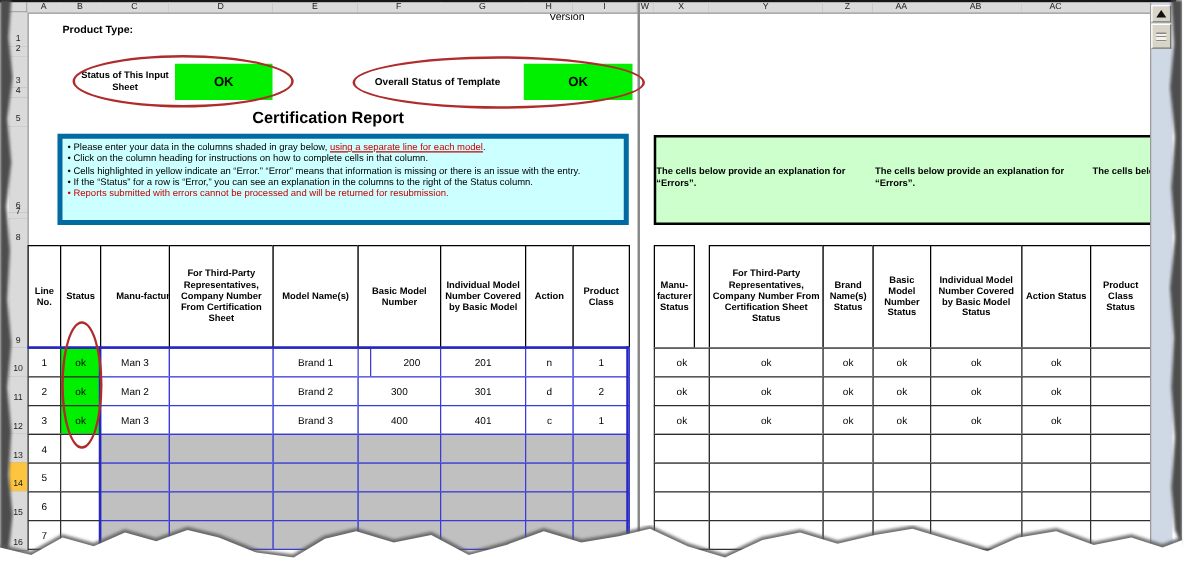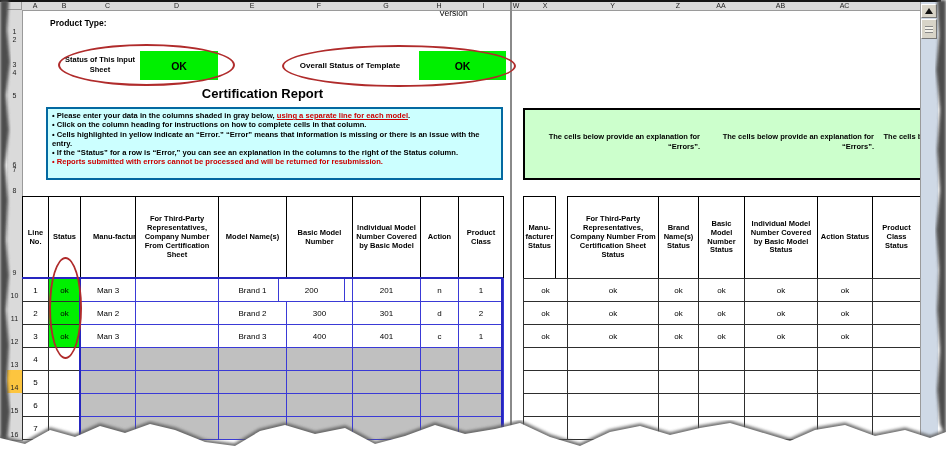--- a/index.html
+++ b/index.html
@@ -20,25 +20,25 @@
       text-align:center;font-weight:bold;font-size:7.5px;line-height:1.18;padding:1px;}
   .dcell{display:flex;align-items:center;justify-content:center;font-size:8px;background:#fff;}
   .bk{border:1px solid #2e2e2e;}
   .bl{border:1px solid var(--blue);}
   .gray{background:var(--gray);}
   .okcell{background:var(--ok-green);}
   .ellipse{border:2px solid var(--red);border-radius:50%;background:transparent;z-index:6;}
   .bigok{background:var(--ok-green);display:flex;align-items:center;justify-content:center;
       font-weight:bold;font-size:10.5px;z-index:2;}
   .slabel{font-weight:bold;font-size:7.5px;line-height:1.3;display:flex;align-items:center;justify-content:center;text-align:center;}
-  #instr{background:var(--cyan);border:2px solid #0369a1;padding:2px 4px;font-size:7.6px;font-weight:bold;line-height:1.22;z-index:1;}
+  #instr{background:var(--cyan);border:4px solid #0369a1;padding:2px 4px;font-size:7.6px;font-weight:normal;line-height:1.22;z-index:1;}
   #instr .red{color:#c00;}
   #instr .link{color:#c00;text-decoration:underline;}
   #greenbox{background:var(--notegreen);border:2px solid #000;overflow:hidden;z-index:1;}
-  .note{position:absolute;top:22px;font-weight:bold;font-size:7.5px;line-height:1.3;text-align:right;}
+  .note{position:absolute;top:22px;font-weight:bold;font-size:7.5px;line-height:1.3;text-align:left;}
   #title{font-weight:bold;font-size:13px;text-align:center;z-index:1;}
   .thick{background:var(--thickblue);z-index:5;}
   
   #sb-track{background:#cfd9e6;border-left:1px solid #9a9a9a;z-index:7;}
   .sb-btn{background:#d8d4c8;border:1px solid;border-color:#fff #777 #777 #fff;z-index:8;
       display:flex;align-items:center;justify-content:center;}
   .tri-up{width:0;height:0;border-left:4px solid transparent;border-right:4px solid transparent;border-bottom:6px solid #111;}
   .grip{width:8px;height:7px;background:repeating-linear-gradient(180deg,#888 0px,#888 1px,#f4f2ea 1px,#f4f2ea 3px);}
   .tear{position:absolute;left:0;top:0;z-index:9;pointer-events:none;}
 </style>
@@ -149,21 +149,21 @@
     <div class="abs hcell" style="left: 218px; top: 196px; width: 69px; height: 83px;">Model Name(s)</div>
     <div class="abs hcell" style="left: 286px; top: 196px; width: 67px; height: 83px;">Basic Model Number</div>
     <div class="abs hcell" style="left: 352px; top: 196px; width: 69px; height: 83px;">Individual Model Number Covered by Basic Model</div>
     <div class="abs hcell" style="left: 420px; top: 196px; width: 39px; height: 83px;">Action</div>
     <div class="abs hcell" style="left: 458px; top: 196px; width: 46px; height: 83px;">Product Class</div>
     <div class="abs dcell bk" style="left: 22px; top: 278px; width: 27px; height: 24px;">1</div>
     <div class="abs dcell bk okcell" style="left: 48px; top: 278px; width: 33px; height: 24px;">ok</div>
     <div class="abs dcell bl" style="left: 80px; top: 278px; width: 56px; height: 24px;">Man 3</div>
     <div class="abs dcell bl" style="left: 135px; top: 278px; width: 84px; height: 24px;"></div>
     <div class="abs dcell bl" style="left: 218px; top: 278px; width: 69px; height: 24px;">Brand 1</div>
-    <div class="abs dcell bl" style="left: 278px; top: 278px; width: 67px; height: 24px;">200</div>
+    <div class="abs dcell bl" style="left: 296px; top: 278px; width: 67px; height: 24px;">200</div>
     <div class="abs dcell bl" style="left: 352px; top: 278px; width: 69px; height: 24px;">201</div>
     <div class="abs dcell bl" style="left: 420px; top: 278px; width: 39px; height: 24px;">n</div>
     <div class="abs dcell bl" style="left: 458px; top: 278px; width: 46px; height: 24px;">1</div>
     <div class="abs dcell bk" style="left: 22px; top: 301px; width: 27px; height: 24px;">2</div>
     <div class="abs dcell bk okcell" style="left: 48px; top: 301px; width: 33px; height: 24px;">ok</div>
     <div class="abs dcell bl" style="left: 80px; top: 301px; width: 56px; height: 24px;">Man 2</div>
     <div class="abs dcell bl" style="left: 135px; top: 301px; width: 84px; height: 24px;"></div>
     <div class="abs dcell bl" style="left: 218px; top: 301px; width: 69px; height: 24px;">Brand 2</div>
     <div class="abs dcell bl" style="left: 286px; top: 301px; width: 67px; height: 24px;">300</div>
     <div class="abs dcell bl" style="left: 352px; top: 301px; width: 69px; height: 24px;">301</div>

